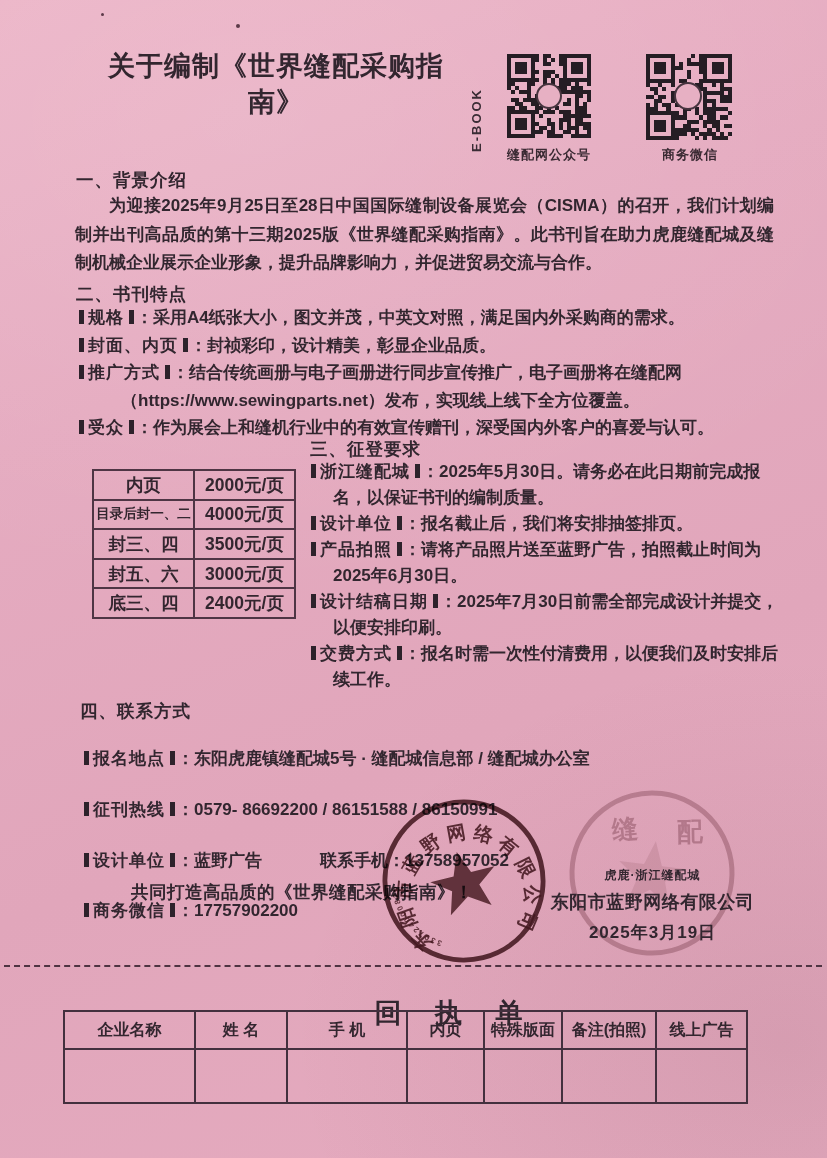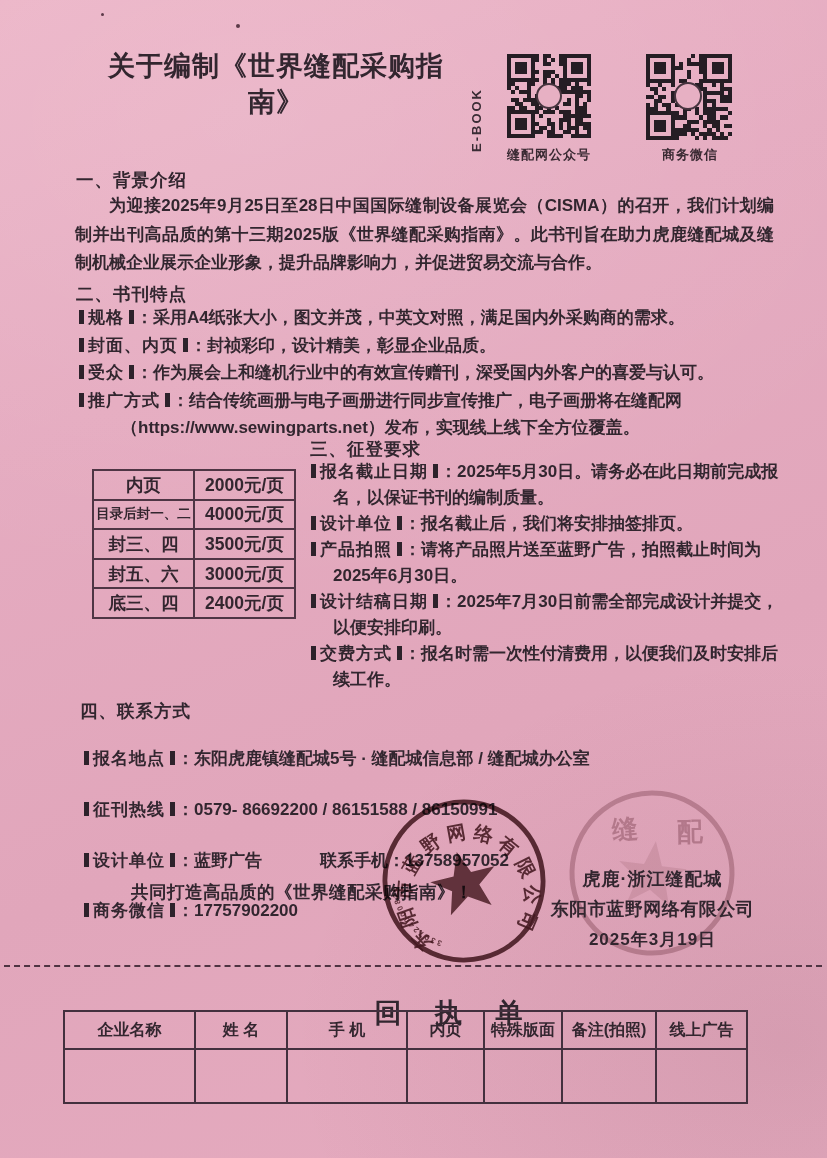--- a/index.html
+++ b/index.html
@@ -55,21 +55,21 @@
        font-size:17.5px;font-weight:700;color:#33262f;padding:0;}
   .price-table tr.small td:first-child{font-size:13.5px;}
   
   .close1{left:104px;top:849px;font-size:18px;letter-spacing:1px;}
   .close2{left:131px;top:880px;font-size:17.5px;letter-spacing:.5px;}
   
   .stamp{mix-blend-mode:multiply;pointer-events:none;}
   .seal-left{left:378px;top:795px;width:172px;height:172px;transform:rotate(-14deg);}
   .seal-right{left:565px;top:786px;width:174px;height:174px;transform:rotate(7deg);opacity:.55;}
   .signature{left:545px;top:867px;width:215px;text-align:center;}
-  .sig1{font-size:18px;letter-spacing:1px;}
+  .sig1{font-size:12px;letter-spacing:1px;}
   .sig2{font-size:18px;margin-top:6px;letter-spacing:.5px;}
   .sig3{font-size:17px;margin-top:7px;letter-spacing:1px;}
   
   .cutline{left:4px;top:965px;width:818px;height:0;border-top:2.5px dashed #4e3442;}
   .receipt-title{left:100px;top:995px;width:710px;text-align:center;
        font-size:27px;letter-spacing:13px;}
   .receipt-table{left:63px;top:1010px;border-collapse:collapse;table-layout:fixed;}
   .receipt-table td{border:2px solid #43303e;font-size:16px;font-weight:700;text-align:center;
        padding:0;color:#33262f;}
   .receipt-table tr.hd td{height:36px;}
@@ -596,22 +596,22 @@
   <div class="abs qr-cap cap1">缝配网公众号</div>
   <div class="abs qr-cap cap2">商务微信</div>
 
   <div class="abs h2 sec1-h">一、背景介绍</div>
   <div class="abs sec1-p">为迎接2025年9月25日至28日中国国际缝制设备展览会（CISMA）的召开，我们计划编制并出刊高品质的第十三期2025版《世界缝配采购指南》。此书刊旨在助力虎鹿缝配城及缝制机械企业展示企业形象，提升品牌影响力，并促进贸易交流与合作。</div>
 
   <div class="abs h2 sec2-h">二、书刊特点</div>
   <div class="abs sec2-list">
     <div class="bullet"><span class="bar"></span><span class="blabel">规格</span><span class="bar r"></span><span>：</span><span>采用A4纸张大小，图文并茂，中英文对照，满足国内外采购商的需求。</span></div>
     <div class="bullet"><span class="bar"></span><span class="blabel">封面、内页</span><span class="bar r"></span><span>：</span><span>封祯彩印，设计精美，彰显企业品质。</span></div>
+    <div class="bullet"><span class="bar"></span><span class="blabel">推广方式</span><span class="bar r"></span><span>：</span><span>结合传统画册与电子画册进行同步宣传推广，电子画册将在缝配网（https://www.sewingparts.net）发布，实现线上线下全方位覆盖。</span></div>
     <div class="bullet"><span class="bar"></span><span class="blabel">受众</span><span class="bar r"></span><span>：</span><span>作为展会上和缝机行业中的有效宣传赠刊，深受国内外客户的喜爱与认可。</span></div>
-    <div class="bullet"><span class="bar"></span><span class="blabel">推广方式</span><span class="bar r"></span><span>：</span><span>结合传统画册与电子画册进行同步宣传推广，电子画册将在缝配网（https://www.sewingparts.net）发布，实现线上线下全方位覆盖。</span></div>
   </div>
 
   <table class="abs price-table">
     <tbody>
         <tr>
           <td>内页</td>
           <td>2000元/页</td>
         </tr>
     <tr class="small">
           <td>目录后封一、二</td>
@@ -627,21 +627,21 @@
         </tr>
     <tr>
           <td>底三、四</td>
           <td>2400元/页</td>
         </tr>
   </tbody>
     </table>
 
   <div class="abs h2 sec3-h">三、征登要求</div>
   <div class="abs sec3-list">
-    <div class="bullet"><span class="bar"></span><span class="blabel">报名截止日期</span><span class="bar r"></span><span>：</span><span>2025年5月30日。请务必在此日期前完成报名，以保证书刊的编制质量。</span></div>
+    <div class="bullet"><span class="bar"></span><span class="blabel">浙江缝配城</span><span class="bar r"></span><span>：</span><span>2025年5月30日。请务必在此日期前完成报名，以保证书刊的编制质量。</span></div>
     <div class="bullet"><span class="bar"></span><span class="blabel">设计单位</span><span class="bar r"></span><span>：</span><span>报名截止后，我们将安排抽签排页。</span></div>
     <div class="bullet"><span class="bar"></span><span class="blabel">产品拍照</span><span class="bar r"></span><span>：</span><span>请将产品照片送至蓝野广告，拍照截止时间为2025年6月30日。</span></div>
     <div class="bullet"><span class="bar"></span><span class="blabel">设计结稿日期</span><span class="bar r"></span><span>：</span><span>2025年7月30日前需全部完成设计并提交，以便安排印刷。</span></div>
     <div class="bullet"><span class="bar"></span><span class="blabel">交费方式</span><span class="bar r"></span><span>：</span><span>报名时需一次性付清费用，以便我们及时安排后续工作。</span></div>
   </div>
 
   <div class="abs h2 sec4-h">四、联系方式</div>
   <div class="abs sec4-list">
     <div class="bullet"><span class="bar"></span><span class="blabel">报名地点</span><span class="bar r"></span><span>：</span><span>东阳虎鹿镇缝配城5号 · 缝配城信息部 / 缝配城办公室</span></div>
     <div class="bullet"><span class="bar"></span><span class="blabel">征刊热线</span><span class="bar r"></span><span>：</span><span>0579- 86692200 / 86151588 / 86150991</span></div>

